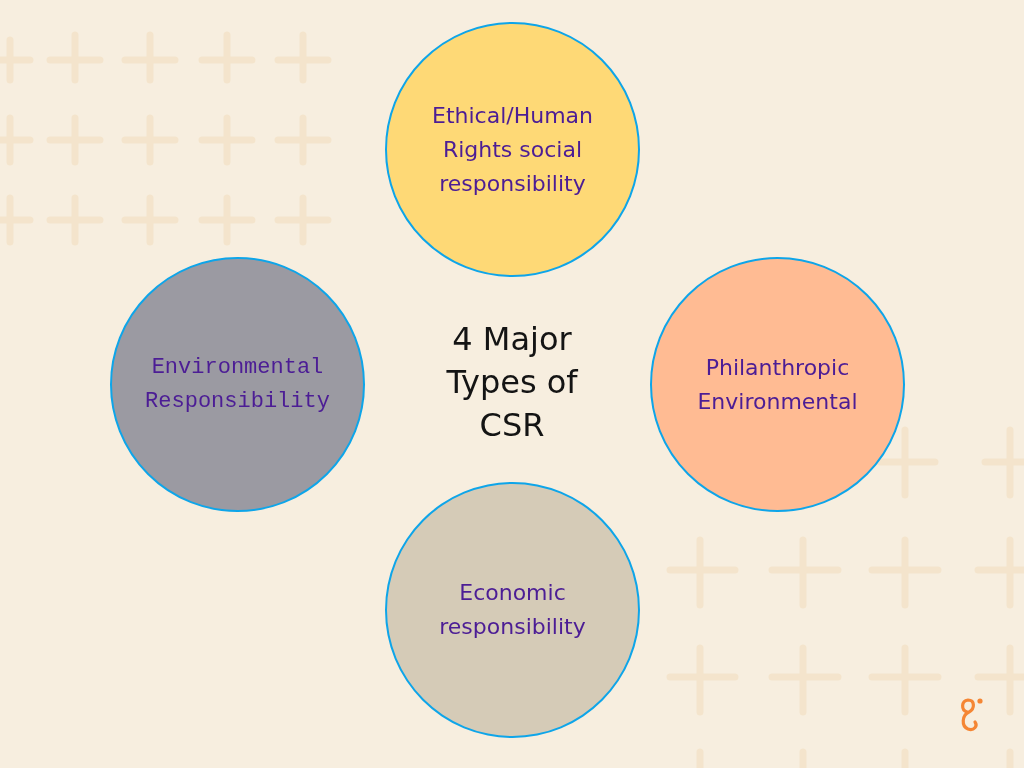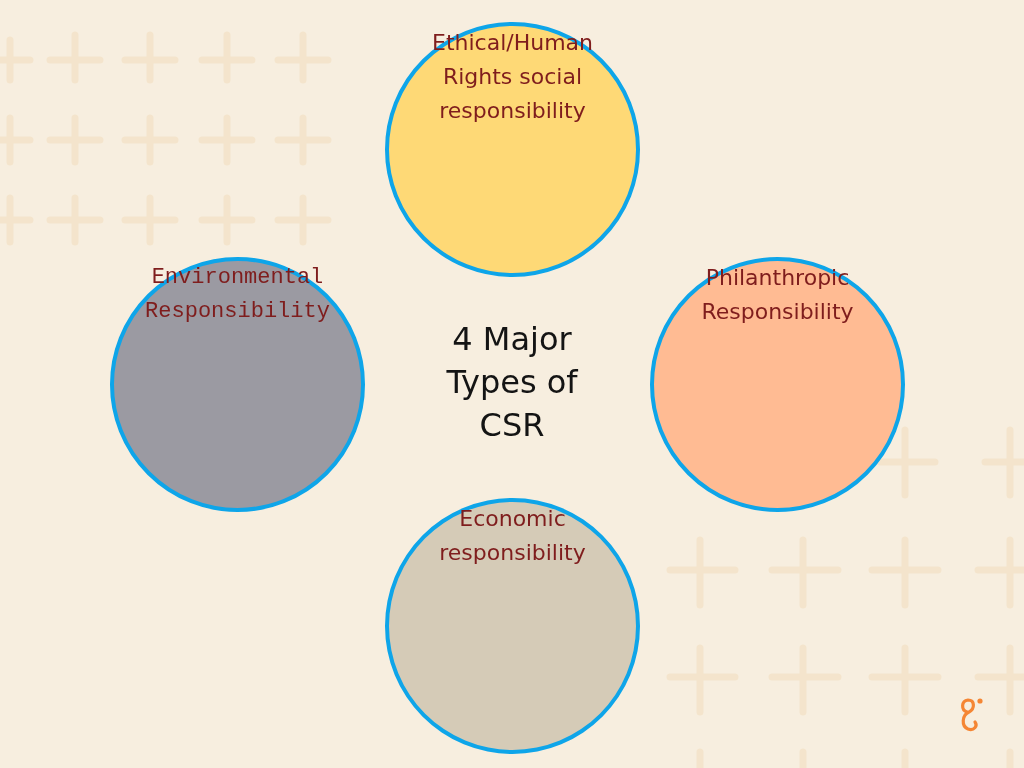--- a/index.html
+++ b/index.html
@@ -7,33 +7,33 @@
       width: 1024px; height: 768px; overflow: hidden;
       background: #f7eedf;
       position: relative;
       font-family: "DejaVu Sans", sans-serif;
     }
     .pattern { position: absolute; left: 0; top: 0; width: 1024px; height: 768px; pointer-events: none; }
     .circle {
       position: absolute;
       width: 253px; height: 253px;
       border-radius: 50%;
-      border: 4px solid #0ea5e9;
-      display: flex; justify-content: center;
+      border: 2px solid #0ea5e9;
+      display: flex; align-items: center; justify-content: center;
       text-align: center;
-      color: #7f1d1d;
+      color: #4c1d95;
       font-size: 22px;
       line-height: 34px;
       box-sizing: border-box;
     }
     .circle span { display: block; white-space: pre-line; padding: 0 18px; }
     #c-top { left: 385px; top: 22px; width: 255px; height: 255px; }
     #c-left { left: 110px; top: 257px; width: 255px; height: 255px; font-family: Liberation Mono, monospace; }
     #c-right { left: 650px; top: 257px; width: 255px; height: 255px; }
-    #c-bottom { left: 385px; top: 498px; width: 255px; height: 256px; }
+    #c-bottom { left: 385px; top: 482px; width: 255px; height: 256px; }
     .center-title {
       position: absolute; left: 422px; top: 318px; width: 180px;
       text-align: center; color: #141414;
       font-size: 32px; line-height: 43px;
       white-space: pre-line;
     }
     .logo { position: absolute; left: 958px; top: 696px; width: 30px; height: 38px; }
   </style>
 </head>
 <body>
@@ -77,21 +77,21 @@
 responsibility</span>
 </div>
 
 <div class="circle" id="c-left" style="background:#9b9aa2;">
   <span>Environmental
 Responsibility</span>
 </div>
 
 <div class="circle" id="c-right" style="background:#ffbb93;">
   <span>Philanthropic
-Responsibility</span>
+Environmental</span>
 </div>
 
 <div class="circle" id="c-bottom" style="background:#d5cbb7;">
   <span>Economic
 responsibility</span>
 </div>
 
 <div class="center-title">4 Major
 Types of
 CSR</div>

